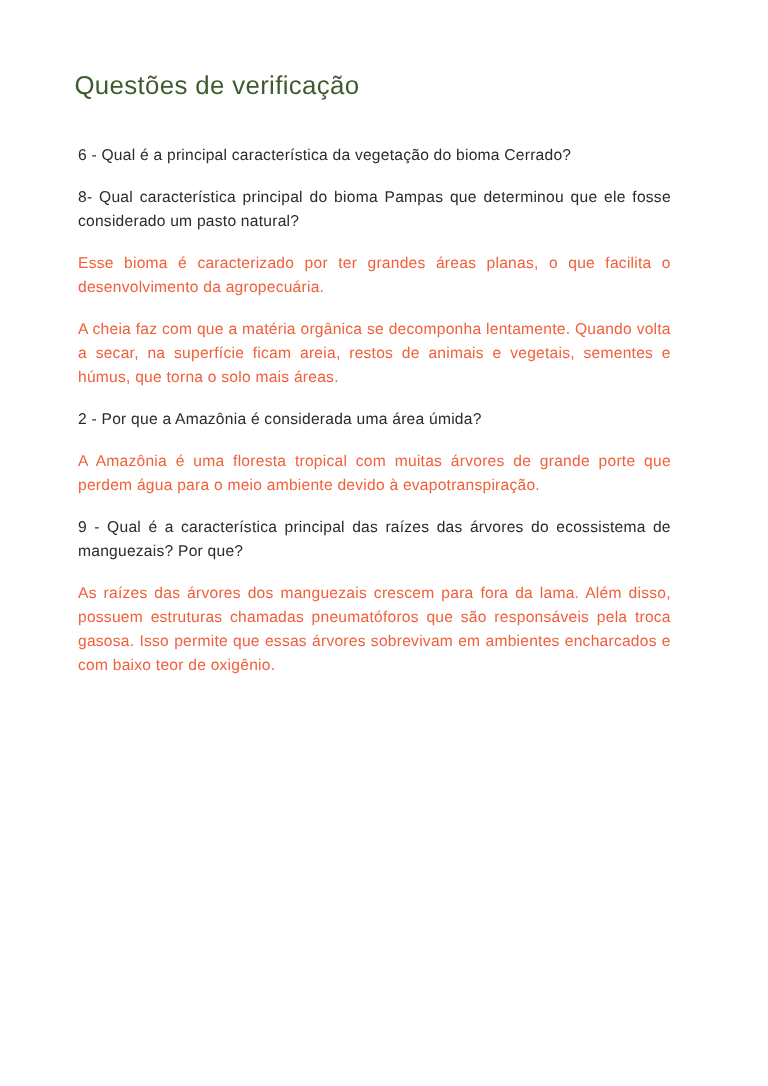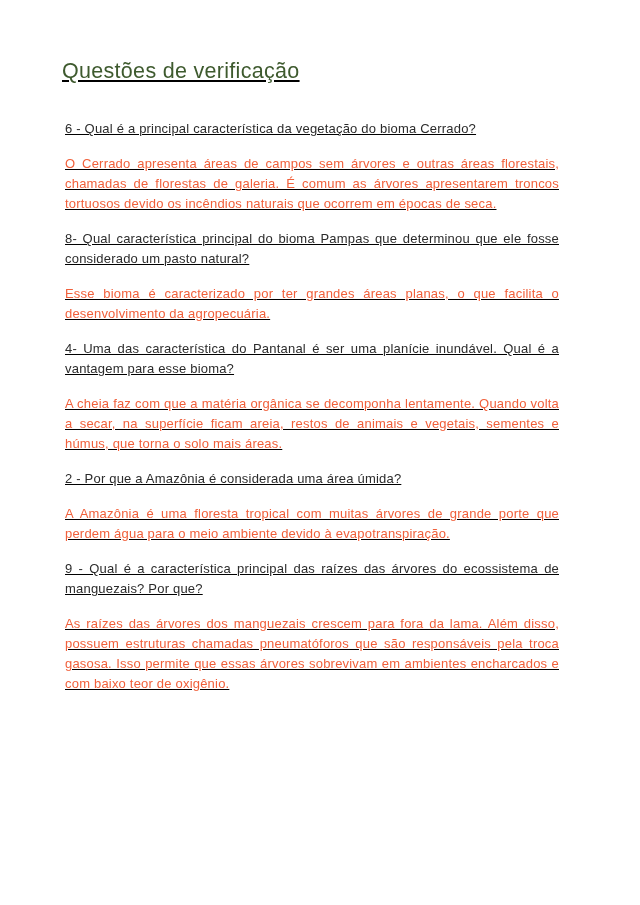--- a/index.html
+++ b/index.html
@@ -19,21 +19,20 @@
     height: 905px;
     overflow: hidden;
     background: var(--background);
     font-family: "Liberation Sans", "DejaVu Sans", sans-serif;
   }
   .page {
     width: 624px;
     height: 905px;
     padding: 56px 65px 0 65px;
     background: var(--background);
-    text-decoration: underline;
   }
   .doc-title {
     margin: 0 0 33px -3px;
     font-size: 21.5px;
     line-height: 30px;
     font-weight: 500;
     letter-spacing: 0.3px;
     color: var(--title-green);
   }
   .qa-block { margin: 0; }
@@ -54,30 +53,28 @@
 </style>
 </head>
 <body>
 
 <div class="page">
   <h1 class="doc-title">Questões de verificação</h1>
 
 
   <div class="qa-block">
     <p class="question">6 - Qual é a principal característica da vegetação do bioma Cerrado?</p>
-    <p class="answer">O Cerrado apresenta áreas de campos sem árvores e outras áreas florestais, chamadas de florestas de galeria. É comum as árvores apresentarem troncos tortuosos devido os incêndios naturais que ocorrem em épocas de seca.</p>
   </div>
 
   <div class="qa-block">
     <p class="question">8- Qual característica principal do bioma Pampas que determinou que ele fosse considerado um pasto natural?</p>
     <p class="answer">Esse bioma é caracterizado por ter grandes áreas planas, o que facilita o desenvolvimento da agropecuária.</p>
   </div>
 
   <div class="qa-block">
-    <p class="question">4- Uma das característica do Pantanal é ser uma planície inundável. Qual é a vantagem para esse bioma?</p>
     <p class="answer">A cheia faz com que a matéria orgânica se decomponha lentamente. Quando volta a secar, na superfície ficam areia, restos de animais e vegetais, sementes e húmus, que torna o solo mais áreas.</p>
   </div>
 
   <div class="qa-block">
     <p class="question">2 - Por que a Amazônia é considerada uma área úmida?</p>
     <p class="answer">A Amazônia é uma floresta tropical com muitas árvores de grande porte que perdem água para o meio ambiente devido à evapotranspiração.</p>
   </div>
 
   <div class="qa-block">
     <p class="question">9 - Qual é a característica principal das raízes das árvores do ecossistema de manguezais? Por que?</p>

